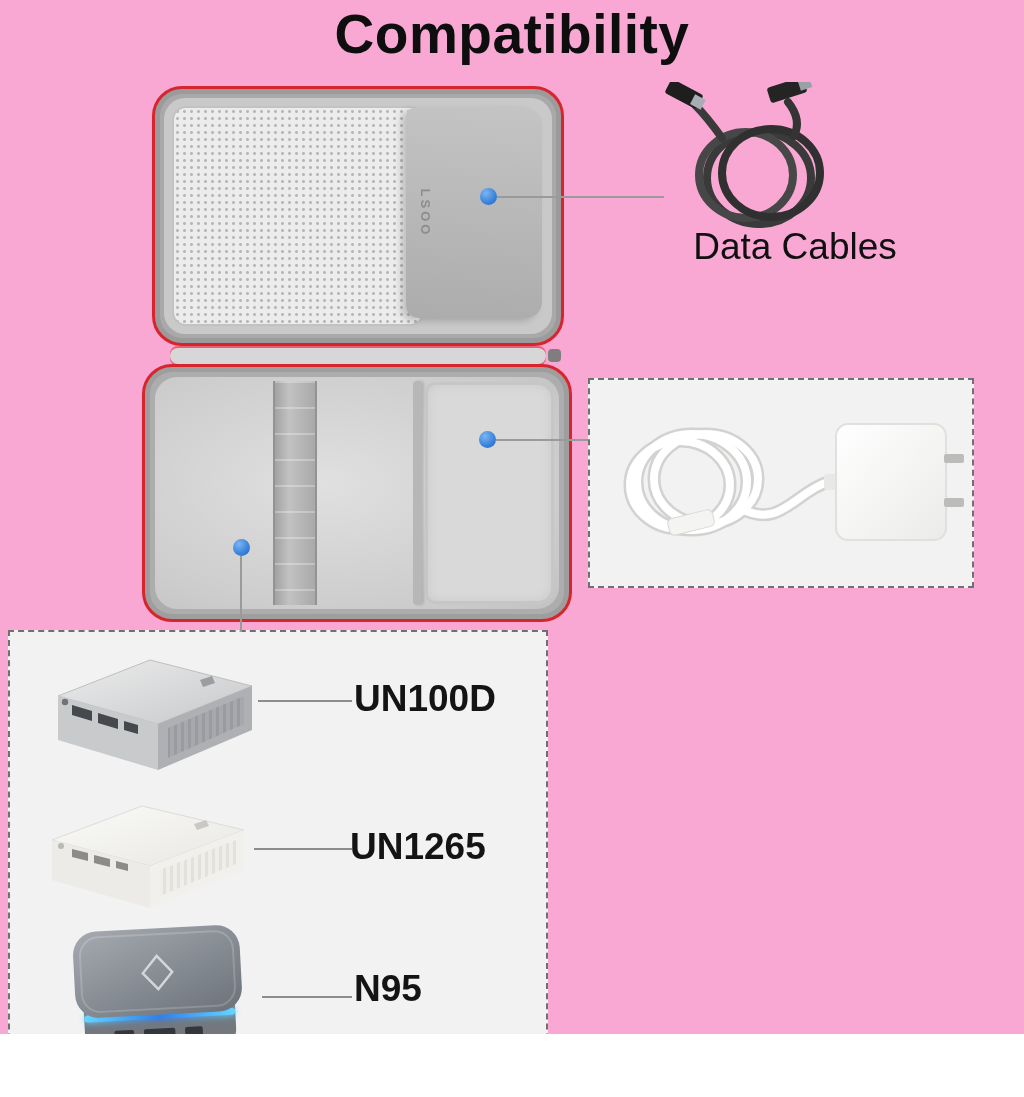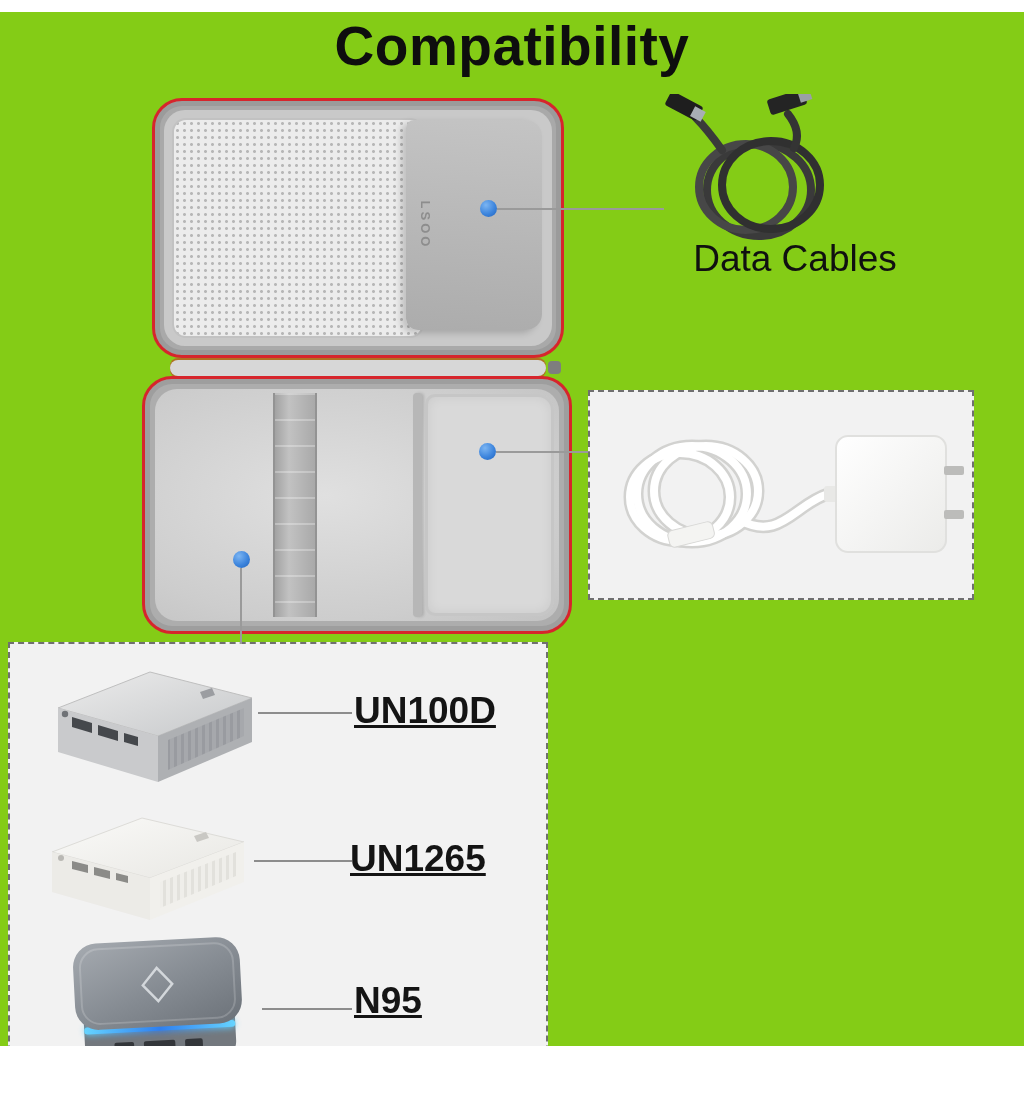--- a/index.html
+++ b/index.html
@@ -1,19 +1,19 @@
 <!DOCTYPE html>
 <html style="--zipper-red: #d6252c; --marker-blue: #3d85dd; --callout-line: #9a9a9a; --dashed-border: #707070; --panel-bg: #f2f2f2; --led-blue: #2e7ff0; --label-text: #101010;"><head>
 <meta charset="utf-8">
 <style>
   * { margin:0; padding:0; box-sizing:border-box; }
   html,body { background:#ffffff; }
   body { font-family:"Liberation Sans", sans-serif; }
 
-  .stage { position:relative; width:1024px; height:1034px; margin:12px auto; background:#84cc16; overflow:hidden; }
+  .stage { position:relative; width:1024px; height:1034px; margin:0 auto; background:#f9a8d4; overflow:hidden; }
   .abs { position:absolute; }
 
   .title { top:2px; left:0; width:100%; text-align:center; font-size:55px; font-weight:700;
            color:#0e0e0e; letter-spacing:0.5px; }
 
   
   .case-lid { left:152px; top:86px; width:412px; height:260px; background:#a9a9a9;
               border:3px solid var(--zipper-red,#d6252c); border-radius:30px;
               box-shadow: inset 0 0 0 5px #9b9b9b; }
   .lid-inner { position:absolute; inset:9px; background:#c9c9c9; border-radius:21px; overflow:hidden; }
@@ -66,21 +66,21 @@
   .lbl-chargers { left:628px; top:328px; width:330px; }
 
   .panel { border:2px dashed var(--dashed-border,#707070); background:var(--panel-bg,#f2f2f2); }
   .chargers-panel { left:588px; top:378px; width:386px; height:210px; }
   .charger-img { position:absolute; inset:0; width:100%; height:100%; }
 
   
   .devices-panel { left:8px; top:630px; width:540px; height:460px; }
   .dev-img  { position:absolute; }
   .dev-line { position:absolute; height:2px; background:#8d8d8d; }
-  .dev-label{ position:absolute; font-size:37px; font-weight:700; color:#141414;text-decoration:underline; }
+  .dev-label{ position:absolute; font-size:37px; font-weight:700; color:#141414; }
 
   .dev1-img  { left:38px;  top:12px;  width:214px; height:130px; }
   .dev1-line { left:248px; top:68px;  width:94px; }
   .dev1-label{ left:344px; top:46px; }
 
   .dev2-img  { left:34px;  top:160px; width:210px; height:118px; }
   .dev2-line { left:244px; top:216px; width:98px; }
   .dev2-label{ left:340px; top:194px; }
 
   .dev3-img  { left:40px;  top:288px; width:218px; height:162px; }

